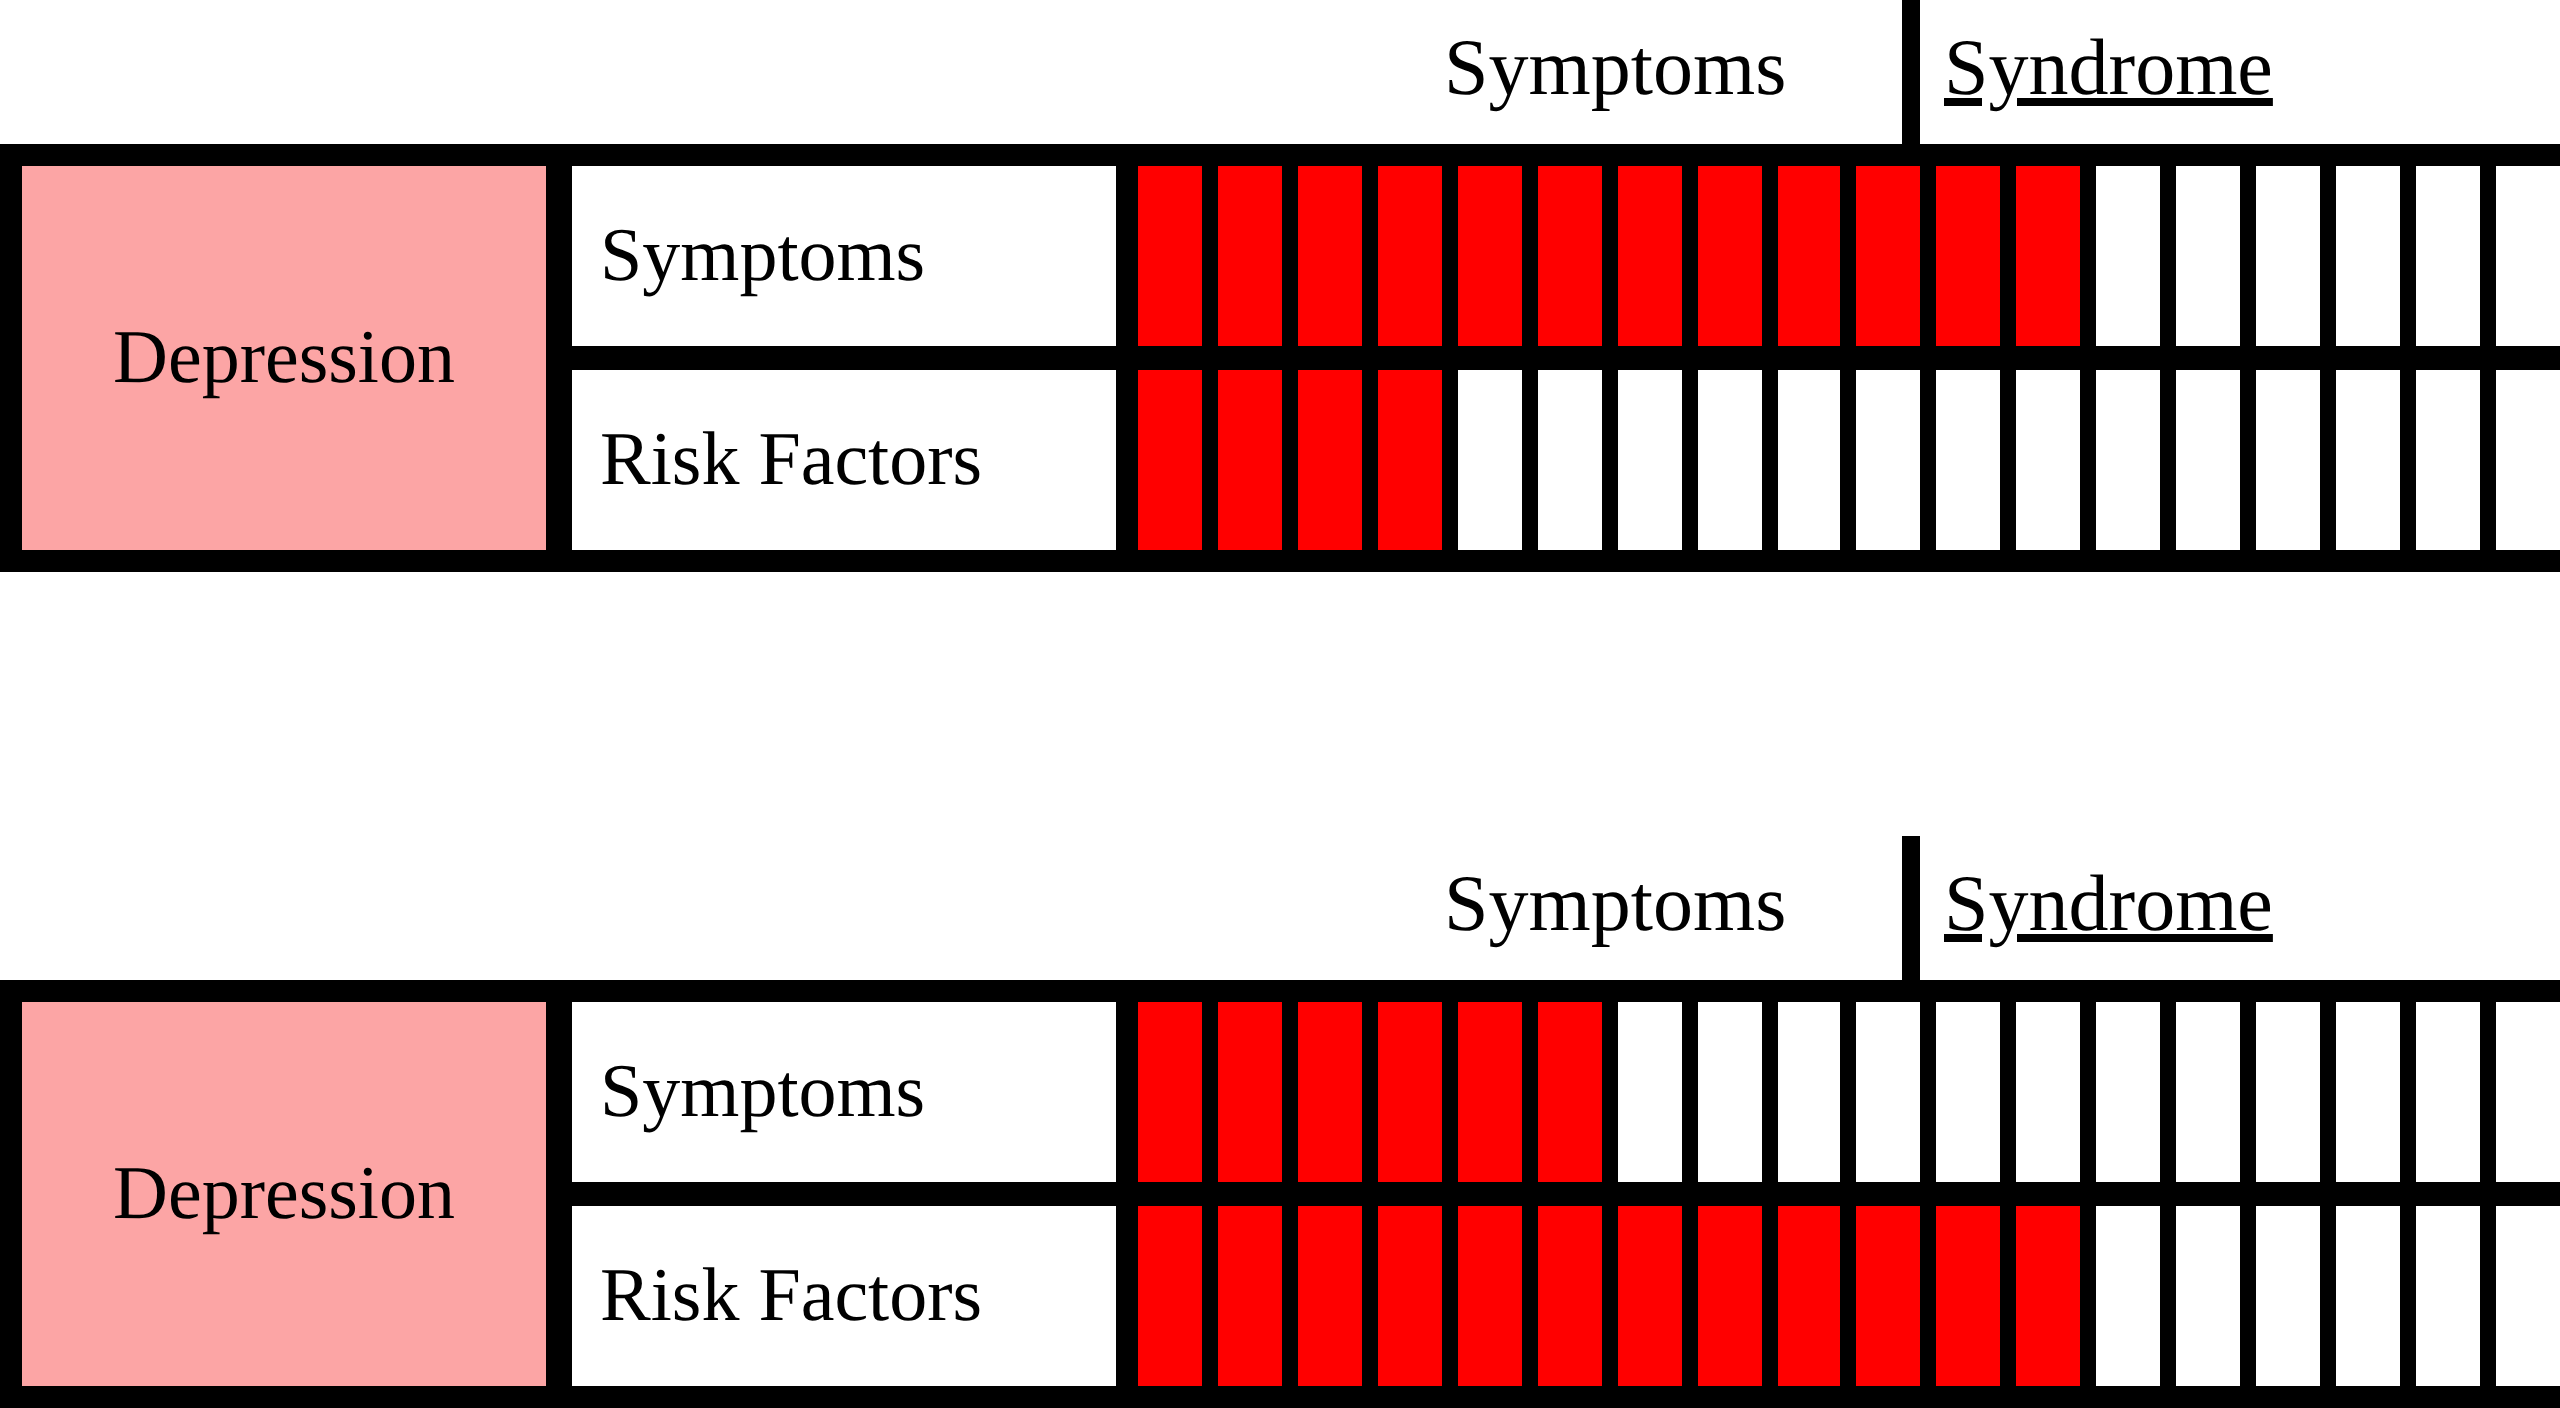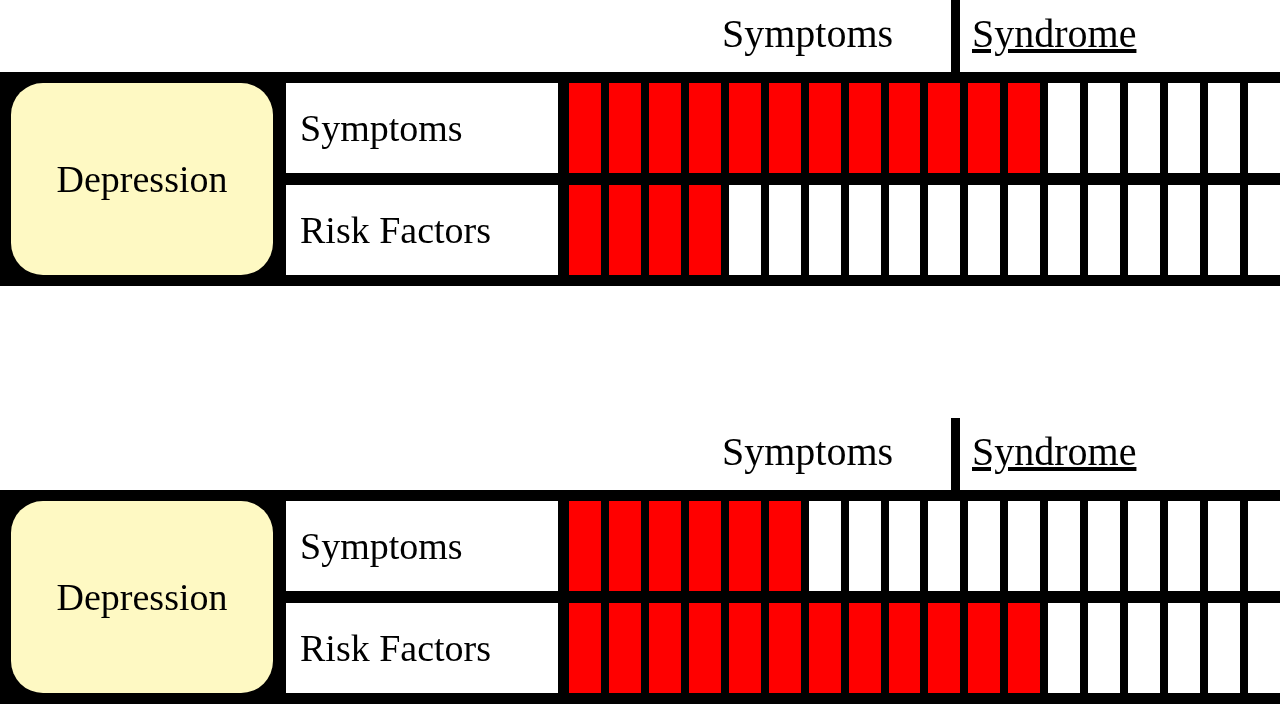--- a/index.html
+++ b/index.html
@@ -71,28 +71,27 @@
     width: 1269px;
     height: 192px;
     display: flex;
     flex-direction: row;
     align-items: stretch;
   }
 
   
   .disease-cell {
     width: 262px;
-    background: #fef9c3;
+    background: #fca5a5;
     display: flex;
     align-items: center;
     justify-content: center;
     font-size: 38px;
     line-height: 44px;
     flex: 0 0 auto;
-    border-radius: 32px;
   }
 
   .col-gap {
     width: 13px;
     flex: 0 0 auto;
     background: #000000;
   }
 
   
   .rows-area {

